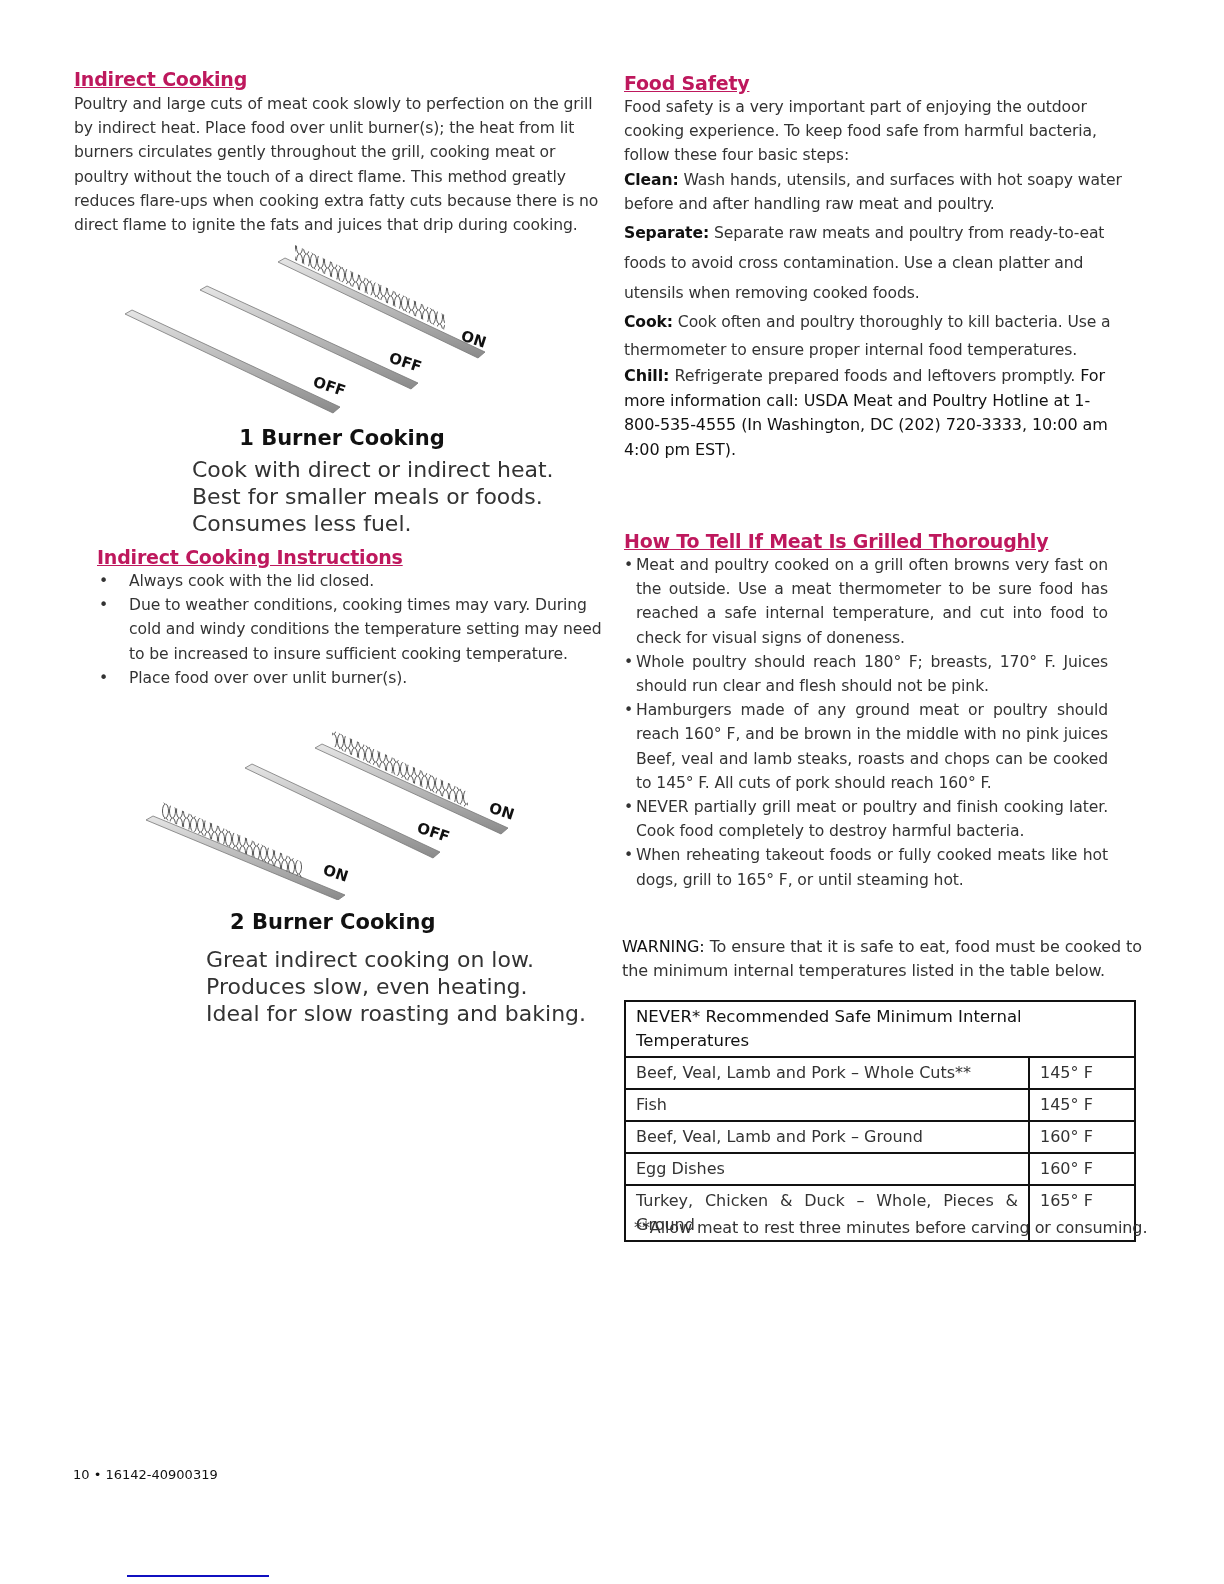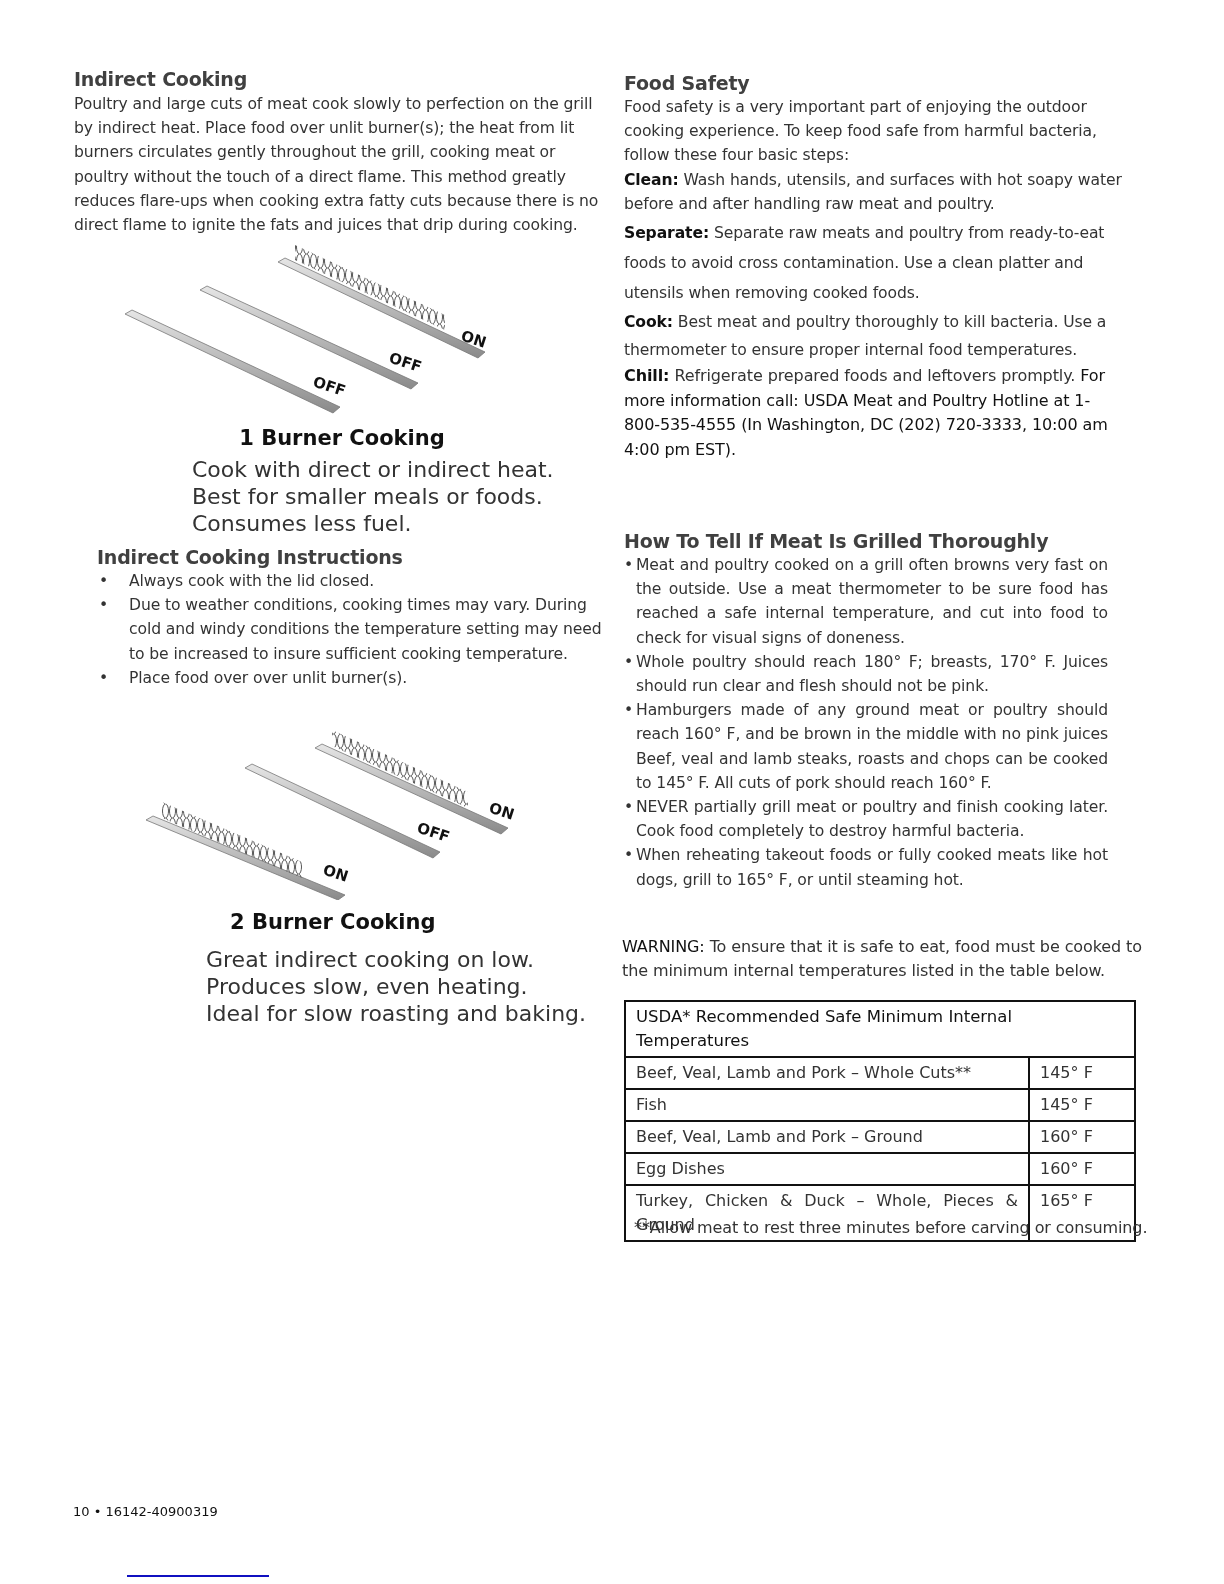--- a/index.html
+++ b/index.html
@@ -1,19 +1,19 @@
 <!DOCTYPE html>
 <html><head>
 <meta charset="utf-8">
 <style>
   html, body { margin:0; padding:0; background:#fff; }
   body { width:1224px; height:1584px; position:relative; overflow:hidden;
          font-family:"DejaVu Sans", sans-serif; color:#222; }
   .abs { position:absolute; }
-  .h2 { font-weight:bold; font-size:19px; color:#404040; letter-spacing:-0.2px; }
+  .h2 { font-weight:bold; font-size:19px; color:#be185d; letter-spacing:-0.2px;text-decoration:underline; }
   .body-text { font-size:15.6px; line-height:24.2px; color:#333; letter-spacing:-0.1px; }
   .center-h { font-weight:bold; font-size:21px; color:#111; }
   .caption { font-size:22px; line-height:27px; color:#333; }
   ul.plain { list-style:none; margin:0; padding:0; }
   ul.dots li { position:relative; padding-left:32px; }
   ul.dots li::before { content:"•"; position:absolute; left:2px; top:0; }
   ul.tight li { position:relative; padding-left:12px; text-align:justify; }
   ul.tight li::before { content:"•"; position:absolute; left:0; top:0; }
   .lbl { font-weight:bold; color:#111; }
   .strong { color:#111; }
@@ -109,21 +109,21 @@
 <div class="abs" style="left:624px; top:72px; width:500px;">
   <div class="h2">Food Safety</div>
   <div class="body-text" style="margin-top:1px;">Food safety is a very important part of enjoying the outdoor cooking experience. To keep food safe from harmful bacteria, follow these four basic steps:</div>
   <div class="body-text">
     <span class="lbl">Clean:</span><span> Wash hands, utensils, and surfaces with hot soapy water before and after handling raw meat and poultry.</span>
   </div>
   <div class="body-text" style="line-height:30px; margin-top:2px;">
     <span class="lbl">Separate:</span><span> Separate raw meats and poultry from ready-to-eat foods to avoid cross contamination. Use a clean platter and utensils when removing cooked foods.</span>
   </div>
   <div class="body-text" style="line-height:28px;">
-    <span class="lbl">Cook:</span><span> Best meat and poultry thoroughly to kill bacteria. Use a thermometer to ensure proper internal food temperatures.</span>
+    <span class="lbl">Cook:</span><span> Cook often and poultry thoroughly to kill bacteria. Use a thermometer to ensure proper internal food temperatures.</span>
   </div>
   <div class="body-text" style="line-height:24.5px; font-size:16px;">
     <span class="lbl">Chill:</span><span> Refrigerate prepared foods and leftovers promptly. </span><span class="strong">For more information call: USDA Meat and Poultry Hotline at 1-800-535-4555 (In Washington, DC (202) 720-3333, 10:00 am 4:00 pm EST).</span>
   </div>
 </div>
 
 <div class="abs" style="left:624px; top:530px; width:484px;">
   <div class="h2">How To Tell If Meat Is Grilled Thoroughly</div>
   <ul class="plain tight body-text" style="margin-top:1px;">
     <li>Meat and poultry cooked on a grill often browns very fast on the outside. Use a meat thermometer to be sure food has reached a safe internal temperature, and cut into food to check for visual signs of doneness.</li>
@@ -134,21 +134,21 @@
   </ul>
 </div>
 
 <div class="abs body-text" style="left:622px; top:935px; width:520px; font-size:16px;">
   <span class="strong">WARNING:</span><span> To ensure that it is safe to eat, food must be cooked to the minimum internal temperatures listed in the table below.</span>
 </div>
 
 <table class="abs temps" style="left:624px; top:1000px;">
   <tbody>
       <tr>
-    <td class="head" colspan="2">USDA* Recommended Safe Minimum Internal Temperatures</td>
+    <td class="head" colspan="2">NEVER* Recommended Safe Minimum Internal Temperatures</td>
   </tr>
   <tr>
     <td>Beef, Veal, Lamb and Pork – Whole Cuts**</td>
     <td class="val">145° F</td>
   </tr>
   <tr>
     <td>Fish</td>
     <td class="val">145° F</td>
   </tr>
   <tr>
@@ -163,14 +163,14 @@
     <td style="text-align:justify; text-align-last:left;">Turkey, Chicken &amp; Duck – Whole, Pieces &amp; Ground</td>
     <td class="val">165° F</td>
   </tr>
 </tbody>
   </table>
 
 <div class="abs body-text" style="left:636px; top:1213px; width:520px; line-height:30px; font-size:16px;">
   <div style="margin-left:-2px;">**Allow meat to rest three minutes before carving or consuming.</div>
 </div>
 
-<div class="abs footer" style="left:73px; top:1504px;">10 • 16142-40900319</div>
+<div class="abs footer" style="left:73px; top:1467px;">10 • 16142-40900319</div>
 <div class="abs blue-line" style="left:127px; top:1575px; width:142px;"></div>
 
 </body></html>

